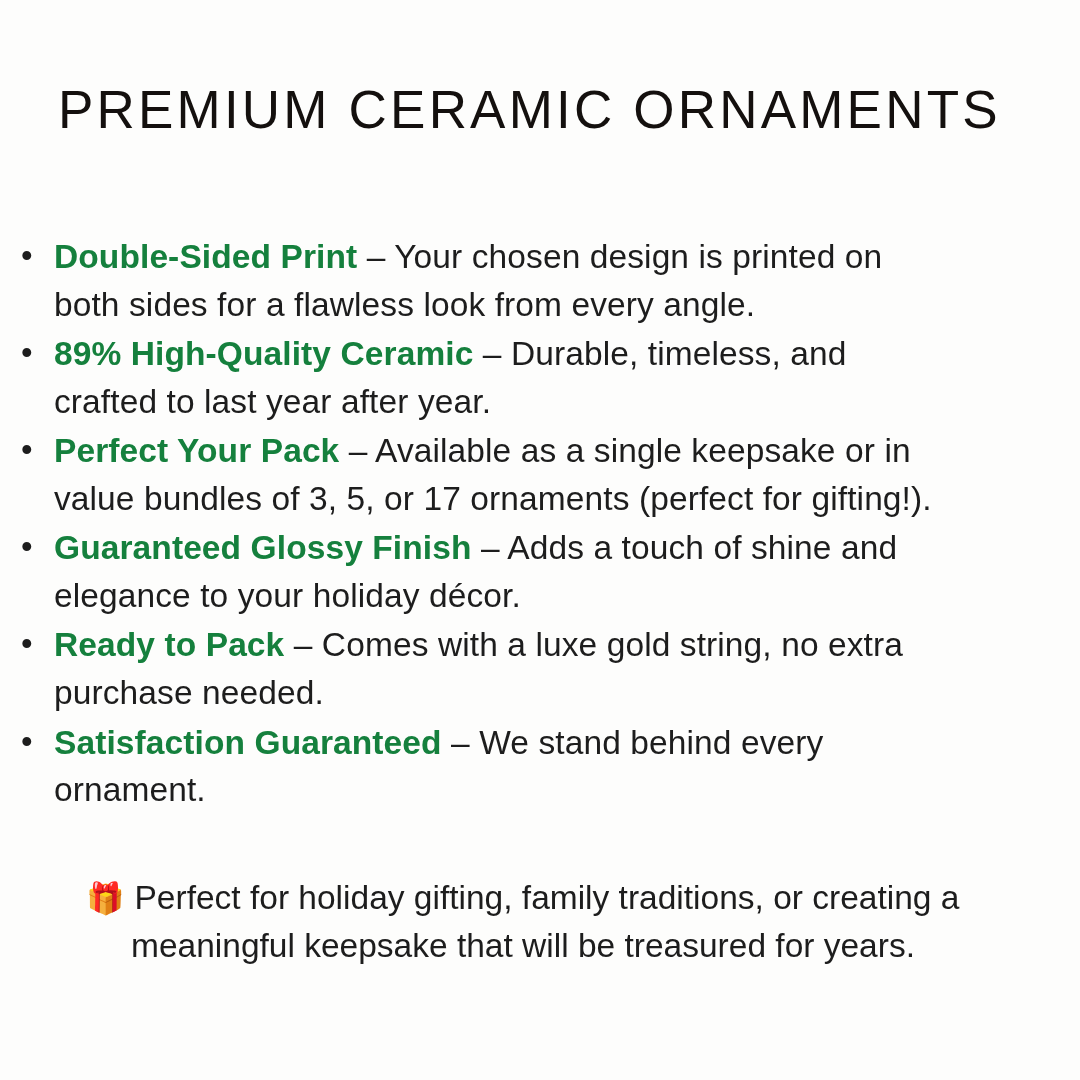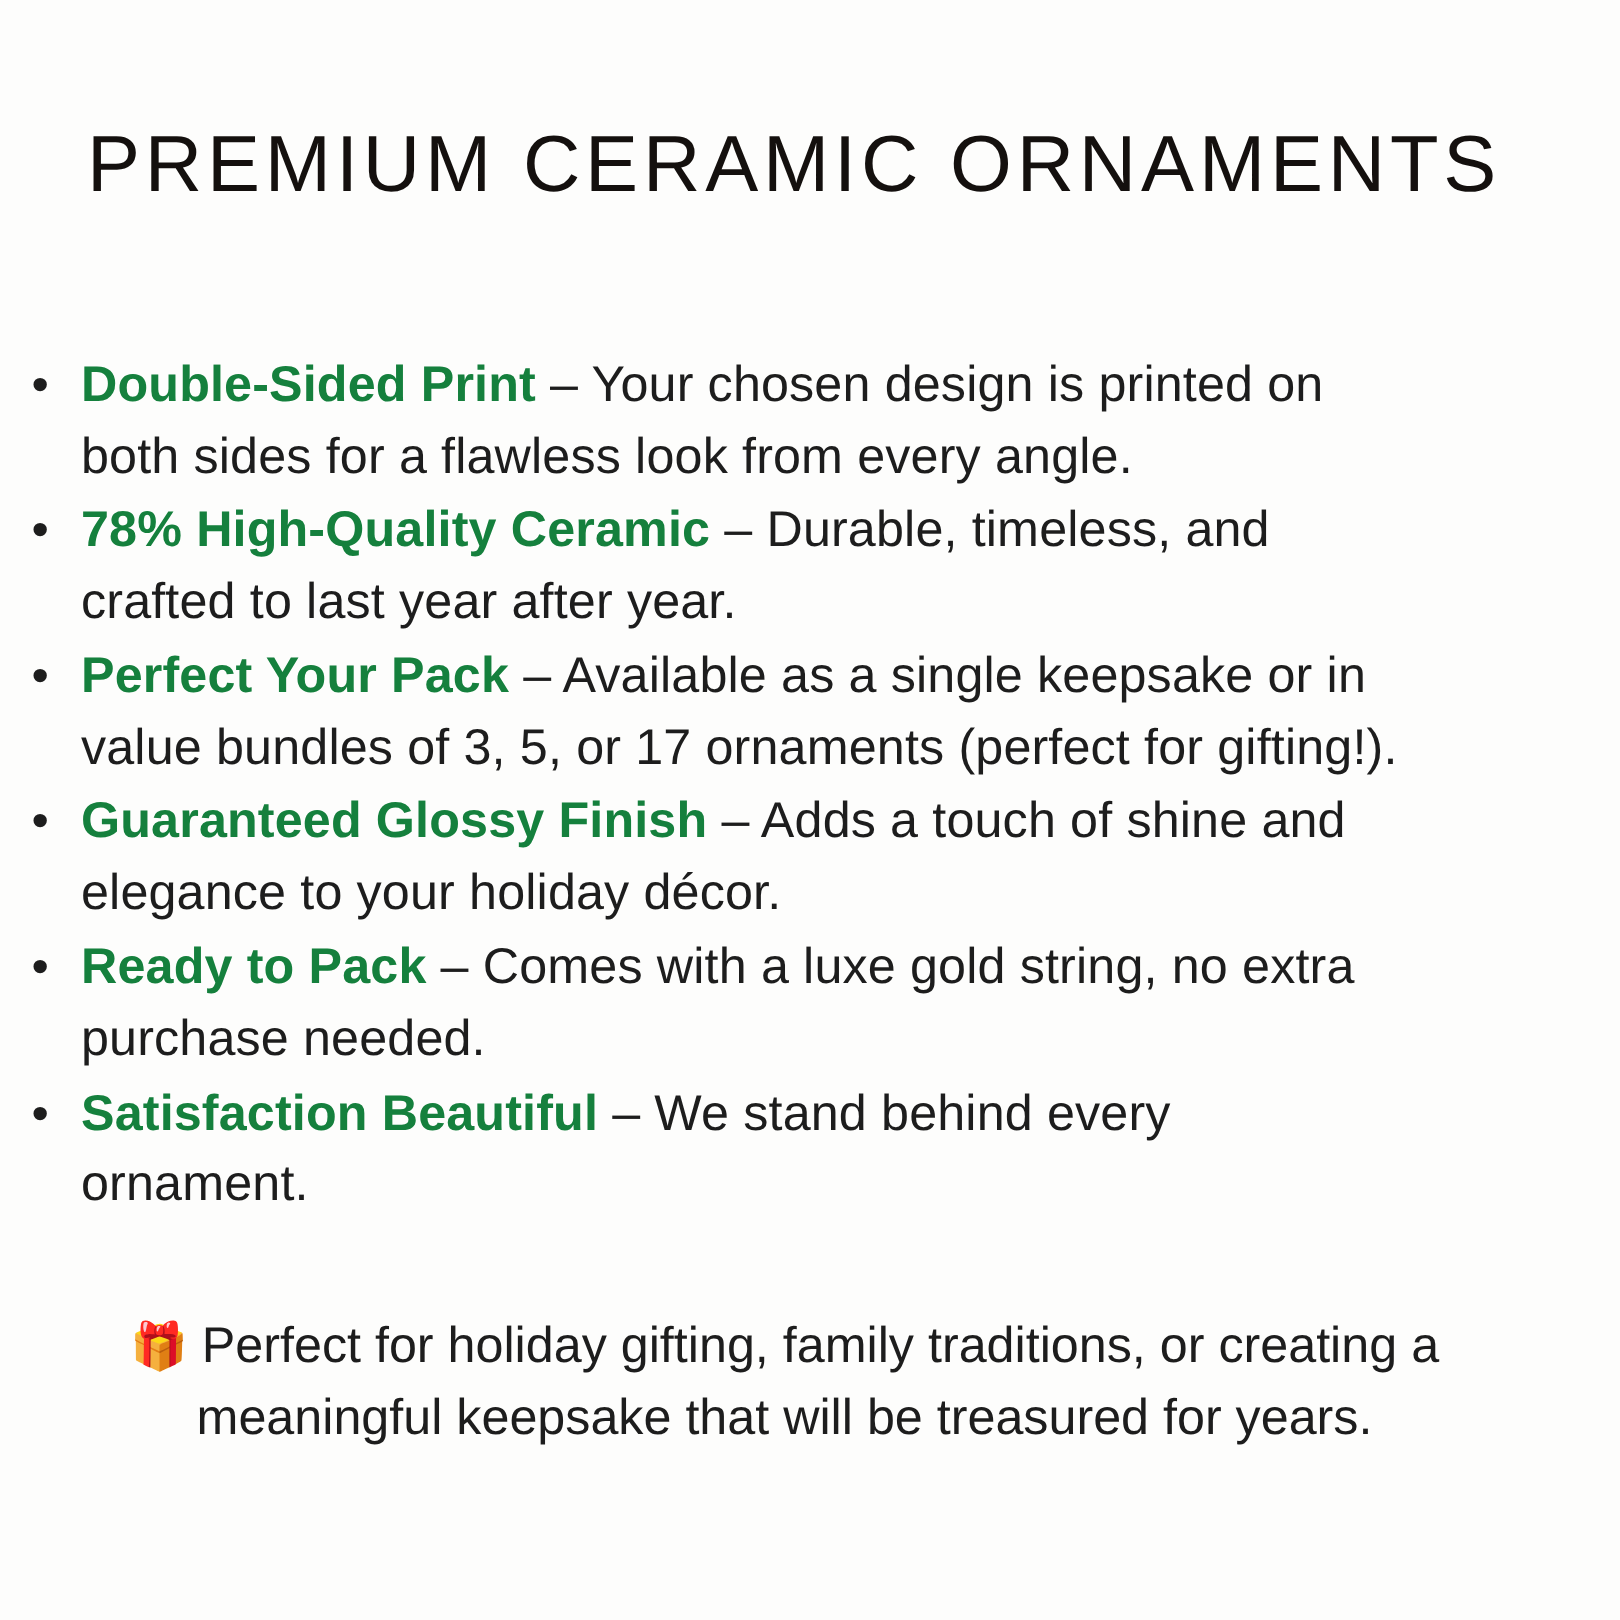--- a/index.html
+++ b/index.html
@@ -84,37 +84,37 @@
 
   <h1 class="title">PREMIUM CERAMIC ORNAMENTS</h1>
 
   <ul class="features">
     <li class="feature">
       <span class="bullet">•</span>
       <span class="lead">Double-Sided Print</span><span class="rest"> – Your chosen design is printed on both sides for a flawless look from every angle.</span>
     </li>
     <li class="feature">
       <span class="bullet">•</span>
-      <span class="lead">78% High-Quality Ceramic</span><span class="rest"> – Durable, timeless, and crafted to last year after year.</span>
+      <span class="lead">89% High-Quality Ceramic</span><span class="rest"> – Durable, timeless, and crafted to last year after year.</span>
     </li>
     <li class="feature">
       <span class="bullet">•</span>
       <span class="lead">Perfect Your Pack</span><span class="rest"> – Available as a single keepsake or in value bundles of 3, 5, or 17 ornaments (perfect for gifting!).</span>
     </li>
     <li class="feature">
       <span class="bullet">•</span>
       <span class="lead">Guaranteed Glossy Finish</span><span class="rest"> – Adds a touch of shine and elegance to your holiday décor.</span>
     </li>
     <li class="feature">
       <span class="bullet">•</span>
       <span class="lead">Ready to Pack</span><span class="rest"> – Comes with a luxe gold string, no extra purchase needed.</span>
     </li>
     <li class="feature">
       <span class="bullet">•</span>
-      <span class="lead">Satisfaction Beautiful</span><span class="rest"> – We stand behind every ornament.</span>
+      <span class="lead">Satisfaction Guaranteed</span><span class="rest"> – We stand behind every ornament.</span>
     </li>
   </ul>
 
   <p class="closing">
     <span class="gift">🎁</span><span> Perfect for holiday gifting, family traditions, or creating a meaningful keepsake that will be treasured for years.</span>
   </p>
 
 </div>
 
 </body></html>

